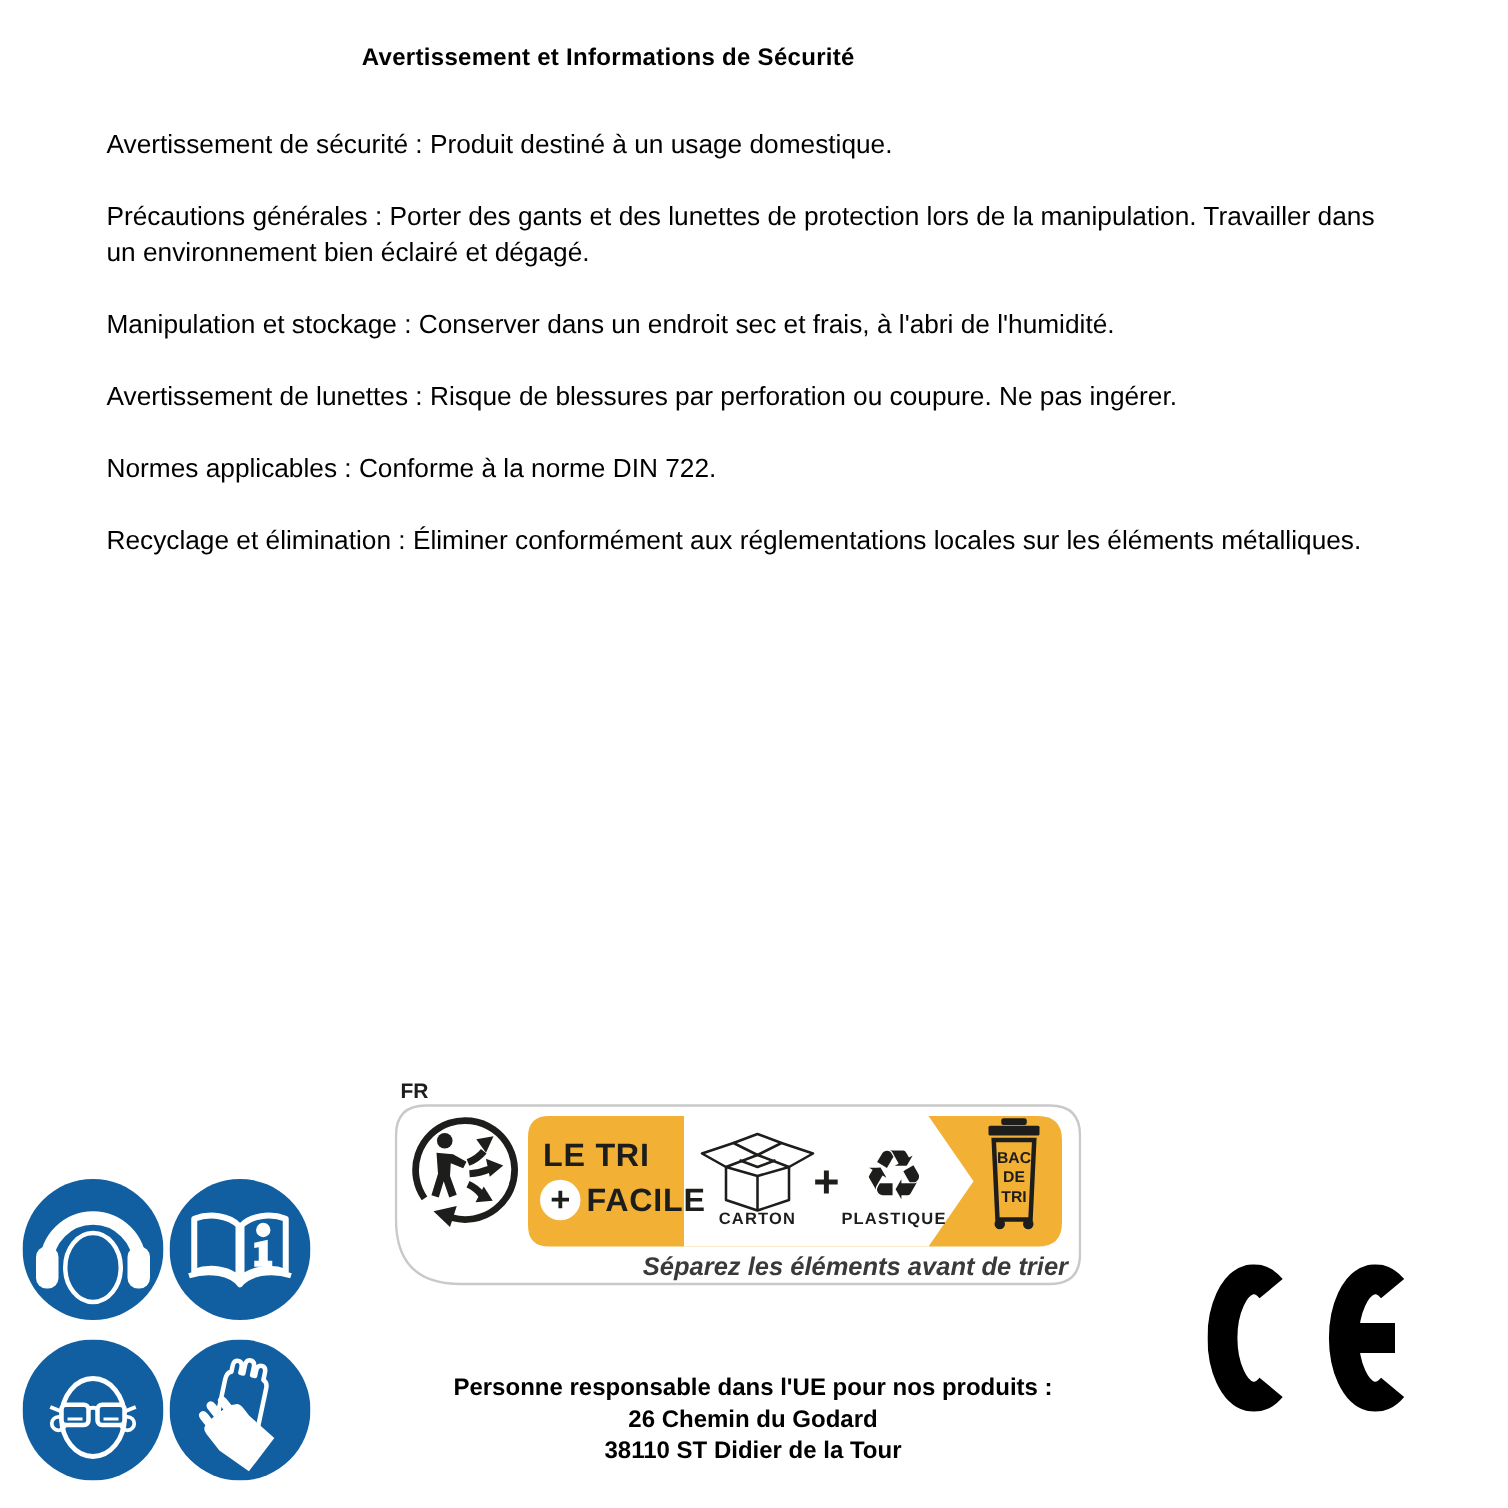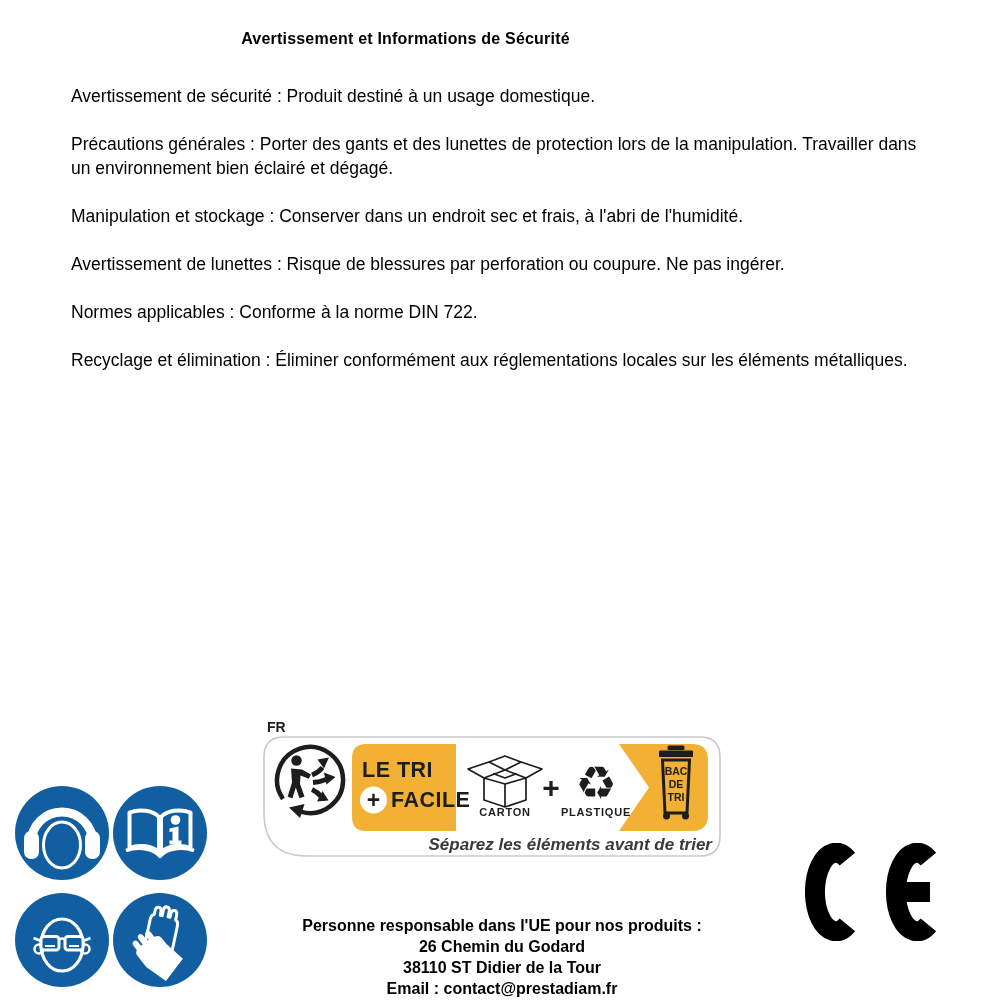--- a/index.html
+++ b/index.html
@@ -141,20 +141,19 @@
   </g>
   <g transform="translate(16,52) rotate(-38)">
     <path d="M 0,14 Q 0,10 3,9 L 3,4 Q 3,0 6,0 Q 9,0 9,4 L 9,8 L 11,8 L 11,2 Q 11,-2 14,-2 Q 17,-2 17,2 L 17,8 L 19,8 L 19,4 Q 19,0 22,0 Q 25,0 25,4 L 25,9 L 27,10 Q 30,11 30,15 L 30,22 L 34,44 L 7,51 L 0,28 Z" fill="#ffffff"></path>
   </g>
 </svg>
 
 <div class="addr">
   <div>Personne responsable dans l'UE pour nos produits :</div>
   <div>26 Chemin du Godard</div>
   <div>38110 ST Didier de la Tour</div>
-  <div>Email : contact@prestadiam.fr</div>
 </div>
 
 <svg class="ce" viewBox="0 0 140 98">
   <path d="M 42.4,16.1 A 21,39.25 0 1 0 42.4,81.9" fill="none" stroke="#000" stroke-width="20"></path>
   <path d="M 123.4,16.1 A 21,39.25 0 1 0 123.4,81.9" fill="none" stroke="#000" stroke-width="20"></path>
   <rect x="98" y="39" width="27" height="20" fill="#000"></rect>
 </svg>
 
 </body></html>

